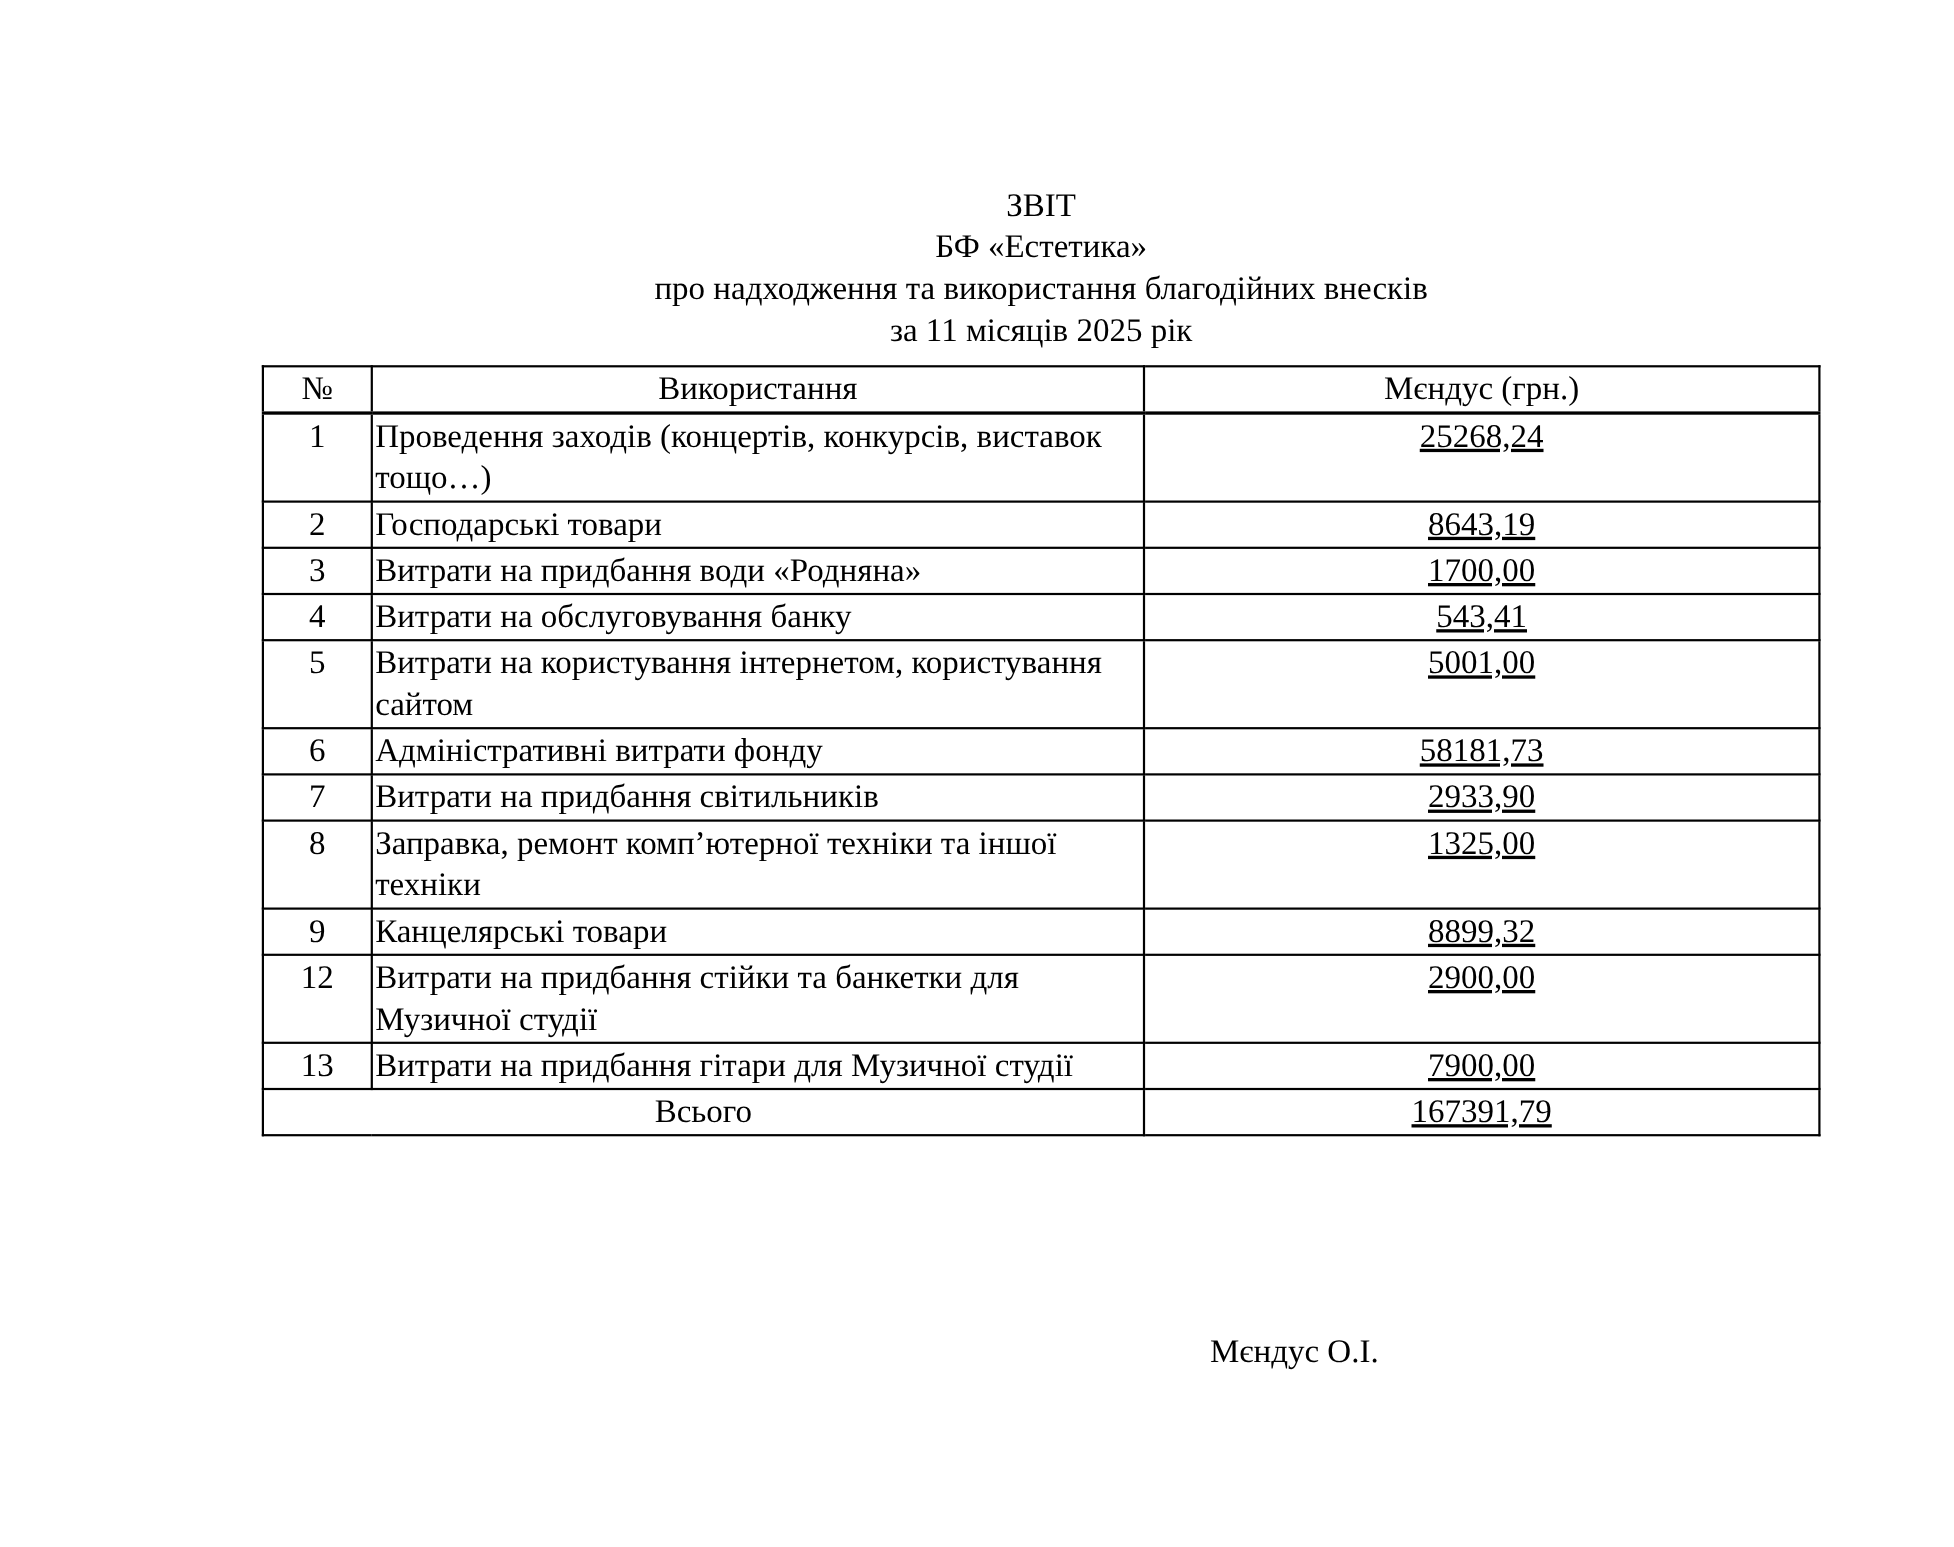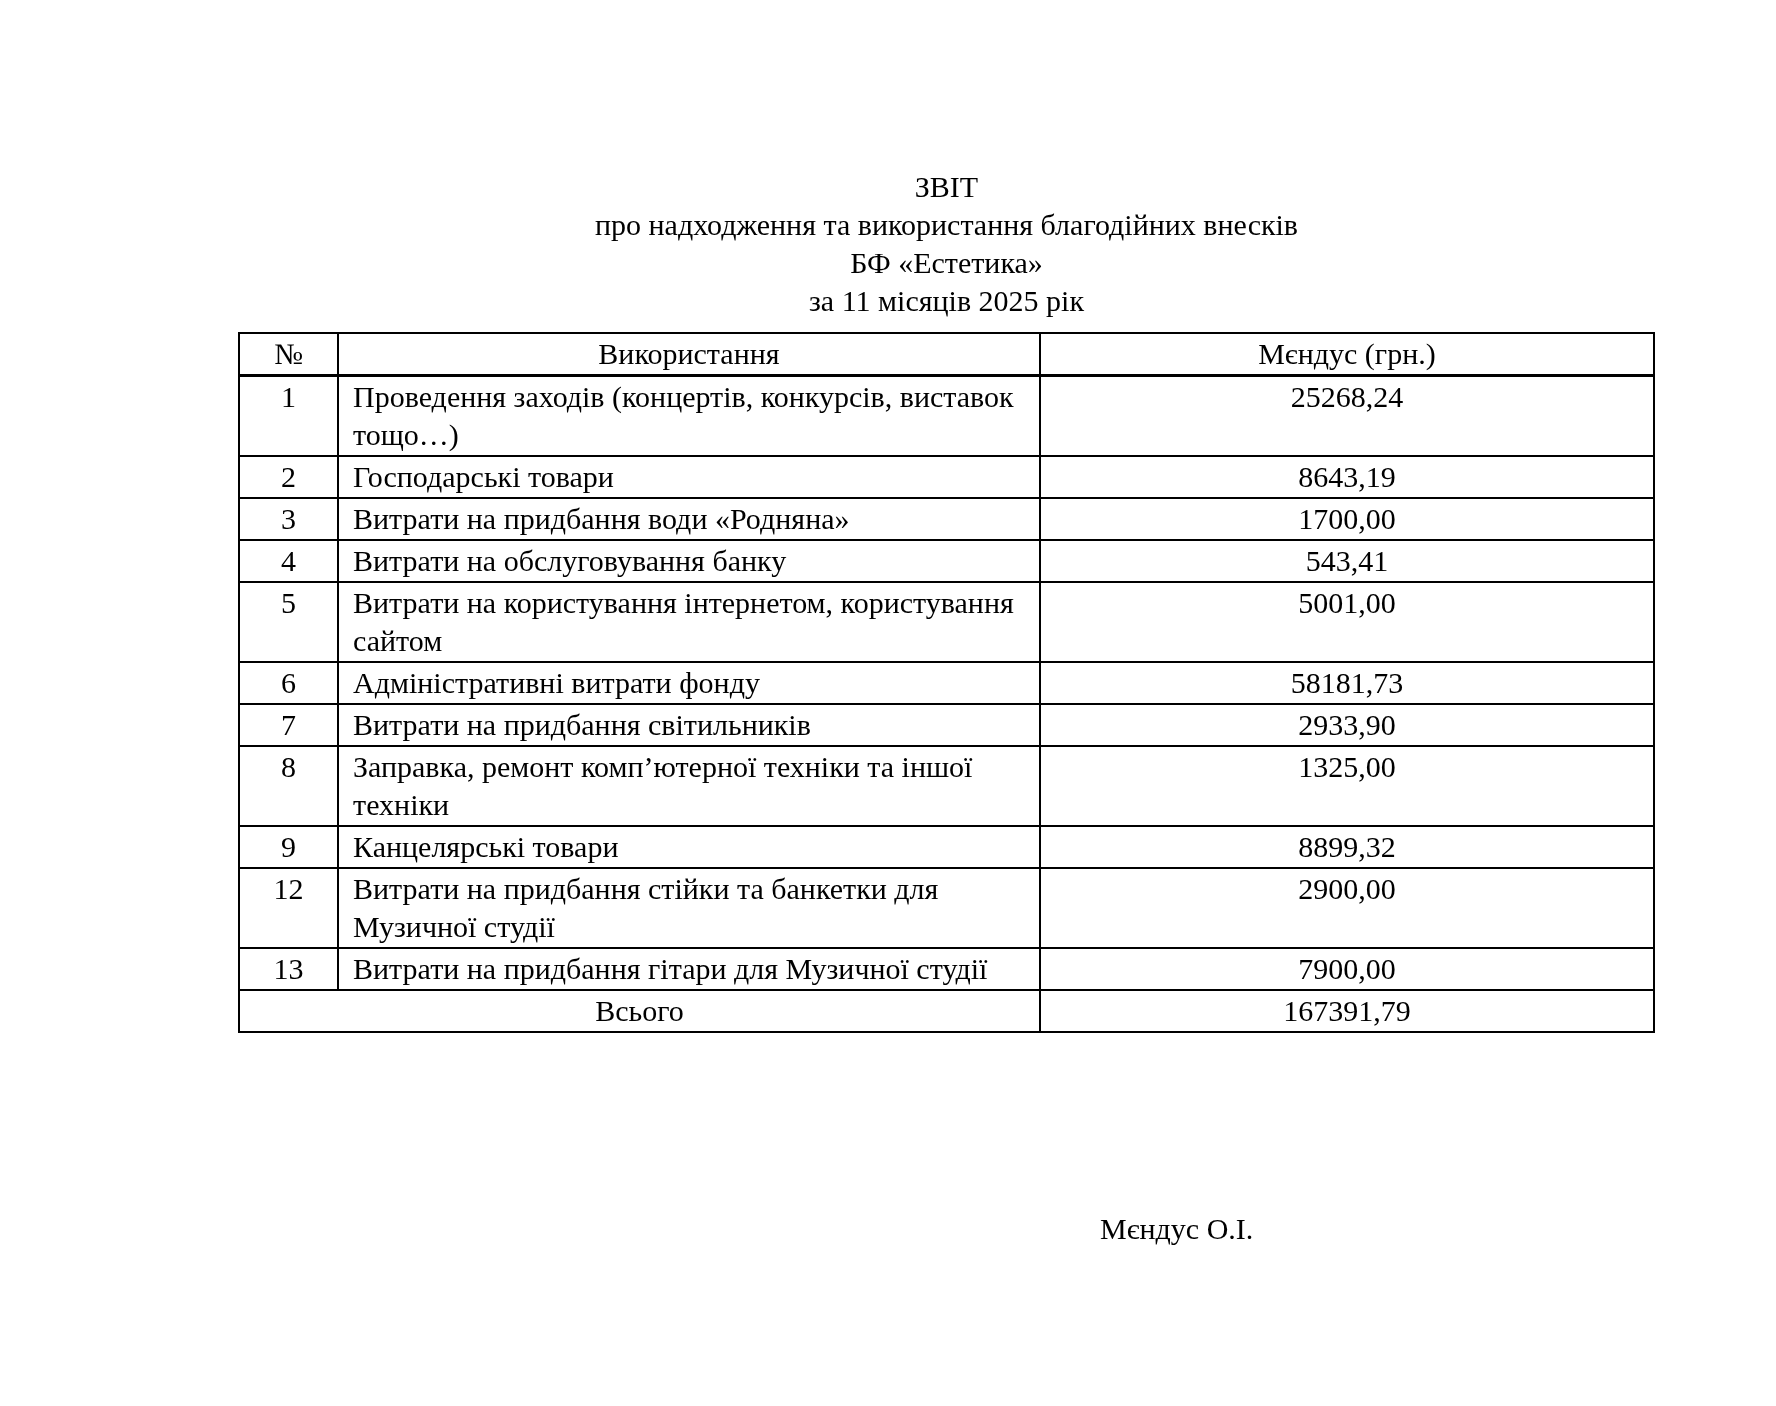--- a/index.html
+++ b/index.html
@@ -42,22 +42,22 @@
     line-height: 38px;
     padding: 1px 8px;
     vertical-align: top;
     overflow: hidden;
   }
   .report-table thead th {
     text-align: center;
     border-bottom: 3px solid #000;
   }
   td.num    { text-align: center; }
-  td.usage  { text-align: left; padding-left: 14px; }
-  td.amount { text-align: center; }
+  td.usage  { text-align: left; padding-left: 2px; }
+  td.amount { text-align: center; text-decoration: underline; }
   .total-label  { text-align: center; }
   .footer {
     position: absolute;
     left: 255px;
     top: 1210px;
     width: 1420px;
     font-size: 30px;
     line-height: 38px;
     white-space: pre-wrap;
   }
@@ -69,22 +69,22 @@
   }
 </style>
 </head>
 <body>
 
 <div class="page">
   <div class="content">
 
     <div class="title-block">
       <div>ЗВІТ</div>
+      <div>БФ «Естетика»</div>
       <div>про надходження та використання благодійних внесків</div>
-      <div>БФ «Естетика»</div>
       <div>за 11 місяців 2025 рік</div>
     </div>
 
     <table class="report-table">
       <colgroup>
         <col style="width:7%">
         <col style="width:49.6%">
         <col style="width:43.4%">
       </colgroup>
       <thead>

